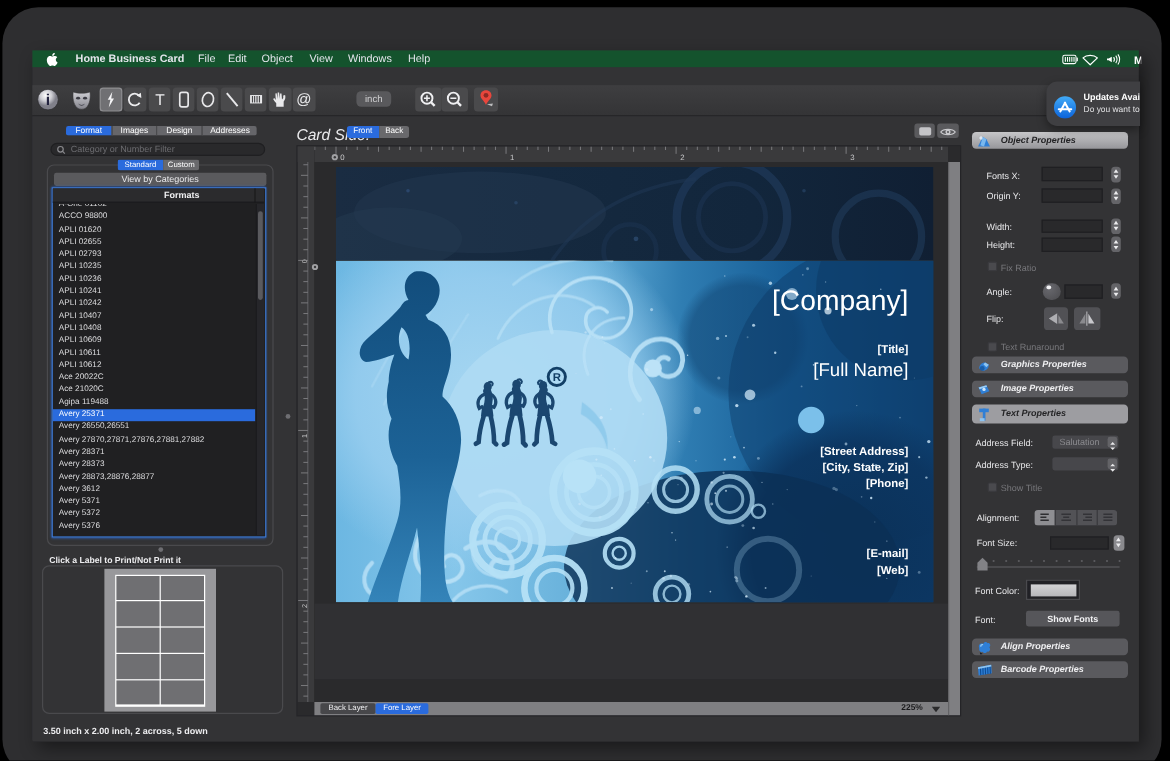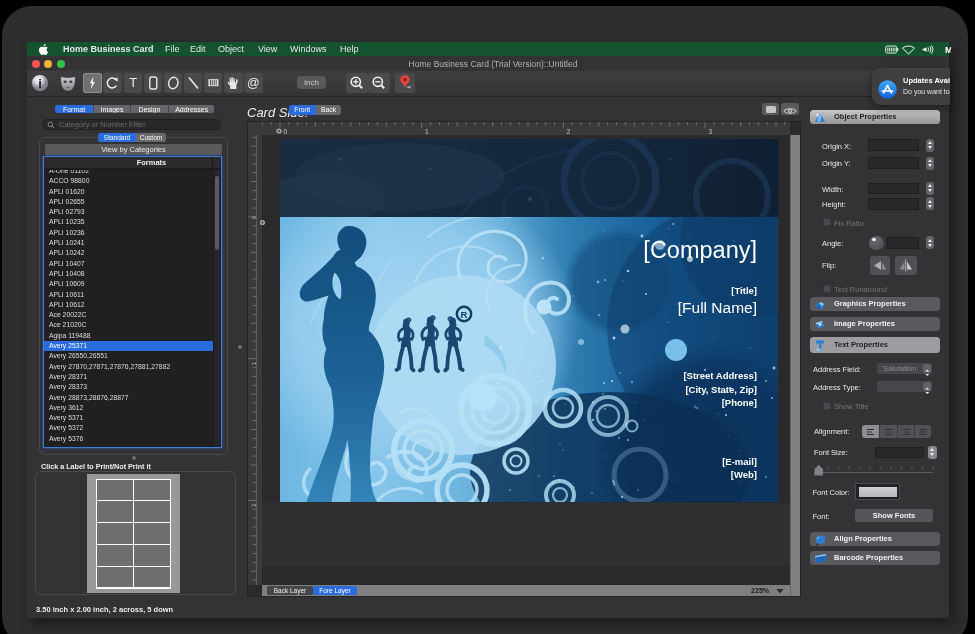--- a/index.html
+++ b/index.html
@@ -12,21 +12,21 @@
 #titlebar{position:absolute;left:0;top:14px;width:922px;height:15px;background:#333335;}
 .tl{position:absolute;top:4px;width:8px;height:8px;border-radius:50%;}
 #titletext{position:absolute;left:0;top:3px;width:932px;text-align:center;color:#b2b2b4;font-size:8.5px;}
 #toolbar{position:absolute;left:0;top:29px;width:922px;height:26px;background:linear-gradient(#3e3e40,#343436);border-bottom:1px solid #242426;}
 .tbtn{position:absolute;top:2px;width:18.6px;height:20px;border-radius:3px;background:#4a4a4c;}
 .tbtn svg{position:absolute;left:0;top:0;}
 #content{position:absolute;left:0;top:55px;width:922px;height:521px;background:#333335;}
 .txt{position:absolute;white-space:nowrap;}
 .ph{position:absolute;left:783px;width:130px;height:14px;border-radius:3.5px;font-size:7.5px;font-weight:bold;line-height:14.5px;background:#5a5a5e;color:#f0f0f2;}
 .ph svg{position:absolute;left:4px;top:1.5px;}
-.ph span{position:absolute;left:24px;}
+.ph span{position:absolute;left:24px;font-style:italic;}
 .plabel{position:absolute;left:795px;color:#e9e9eb;font-size:7.5px;white-space:nowrap;}
 .pdis{position:absolute;color:#77777b;font-size:7.5px;white-space:nowrap;}
 .pfield{position:absolute;left:841px;width:51px;height:11.5px;background:#29292b;border:1px solid #1f1f22;}
 .pstep{position:absolute;left:898.5px;width:8.5px;height:13px;background:#646468;border-radius:3px;}
 .pcheck{position:absolute;left:796px;width:8px;height:8px;background:#4a4a4e;border-radius:1.5px;border:0.5px solid #3a3a3e;}
 .pdrop{position:absolute;left:850px;width:55px;height:11.5px;background:#47474b;border-radius:2px;}
 .pdrop .chev{position:absolute;right:1px;top:1px;width:8.5px;height:9.5px;background:#636367;border-radius:2px;}
 .pstep::before{content:"";position:absolute;left:2.1px;top:2.6px;border-left:2.1px solid transparent;border-right:2.1px solid transparent;border-bottom:3px solid #ececee;}
 .pstep::after{content:"";position:absolute;left:2.1px;bottom:2.6px;border-left:2.1px solid transparent;border-right:2.1px solid transparent;border-top:3px solid #ececee;}
 #notification{position:absolute;left:872px;top:68px;width:78px;height:37px;background:#3f3f42;border-radius:9px 0 0 9px;box-shadow:0 3px 8px rgba(0,0,0,0.4);overflow:hidden;}
@@ -55,26 +55,20 @@
             <line x1="4.6" y1="3.6" x2="4.6" y2="7.4"></line>
             <line x1="6.4" y1="3.6" x2="6.4" y2="7.4"></line>
             <line x1="8.2" y1="3.6" x2="8.2" y2="7.4"></line>
             <line x1="10" y1="3.6" x2="10" y2="7.4"></line>
           </g>
         <path d="M17.5 4.2 C20.5 1.4 26.5 1.4 29.5 4.2 L23.5 10 Z" fill="none" stroke="#fff" stroke-width="1" stroke-linejoin="round"></path>
         <path d="M41.5 3.2 v4.6 l-2.6-1.5 h-1.4 v-1.6 h1.4 z" fill="#fff"></path>
           <path d="M43 3.6 a3.2 3.2 0 0 1 0 3.8 M44.8 2.4 a5.3 5.3 0 0 1 0 6.2 M46.6 1.3 a7.4 7.4 0 0 1 0 8.4" stroke="#fff" stroke-width="0.9" fill="none"></path>
         <text x="60" y="9" fill="#fff" font-size="9" font-weight="bold" font-family="Liberation Sans">M</text>
       </svg>
-    </div>
-    <div id="titlebar">
-      <div class="tl" style="left:4.5px;background:#f1554d;"></div>
-      <div class="tl" style="left:17px;background:#f5b03a;"></div>
-      <div class="tl" style="left:29.5px;background:#34c148;"></div>
-      <div id="titletext">Home Business Card (Trial Version)::Untitled</div>
     </div>
     <div id="toolbar">
 
       <svg style="position:absolute;left:2.5px;top:1.5px;" width="21" height="21" viewBox="0 0 21 21">
         <defs>
             <radialGradient id="infg" cx="40%" cy="30%">
               <stop offset="0%" stop-color="#ffffff"></stop>
               <stop offset="55%" stop-color="#cdcdd3"></stop>
               <stop offset="100%" stop-color="#80808a"></stop>
             </radialGradient>
@@ -681,21 +675,21 @@
     </div>
 
     <div class="ph" style="top:68px;background:linear-gradient(#c6c6c8,#96969a);color:#222224;">
       <svg width="12" height="12" viewBox="0 0 12 12">
           <path d="M1 10 L5 2 L8 4 L11 10 Z" fill="#2f7fd6"></path>
           <path d="M5 2 L8 4 L6 10 L3 9 Z" fill="#7ab8ee"></path>
           <path d="M2 3 h3 M3.5 1.5 v3" stroke="#e8f2fc" stroke-width="1"></path>
         </svg>
       <span>Object Properties</span>
     </div>
-    <div class="plabel" style="top:99.5px;">Origin X:</div>
+    <div class="plabel" style="top:99.5px;">Fonts X:</div>
       <div class="pfield" style="top:97.4px;"></div>
       <div class="pstep" style="top:96.6px;"></div>
     <div class="plabel" style="top:117px;">Origin Y:</div>
       <div class="pfield" style="top:115.4px;"></div>
       <div class="pstep" style="top:114.6px;"></div>
     <div class="plabel" style="top:142.6px;">Width:</div>
       <div class="pfield" style="top:140.7px;"></div>
       <div class="pstep" style="top:139.9px;"></div>
     <div class="plabel" style="top:158.2px;">Height:</div>
       <div class="pfield" style="top:156.2px;"></div>

